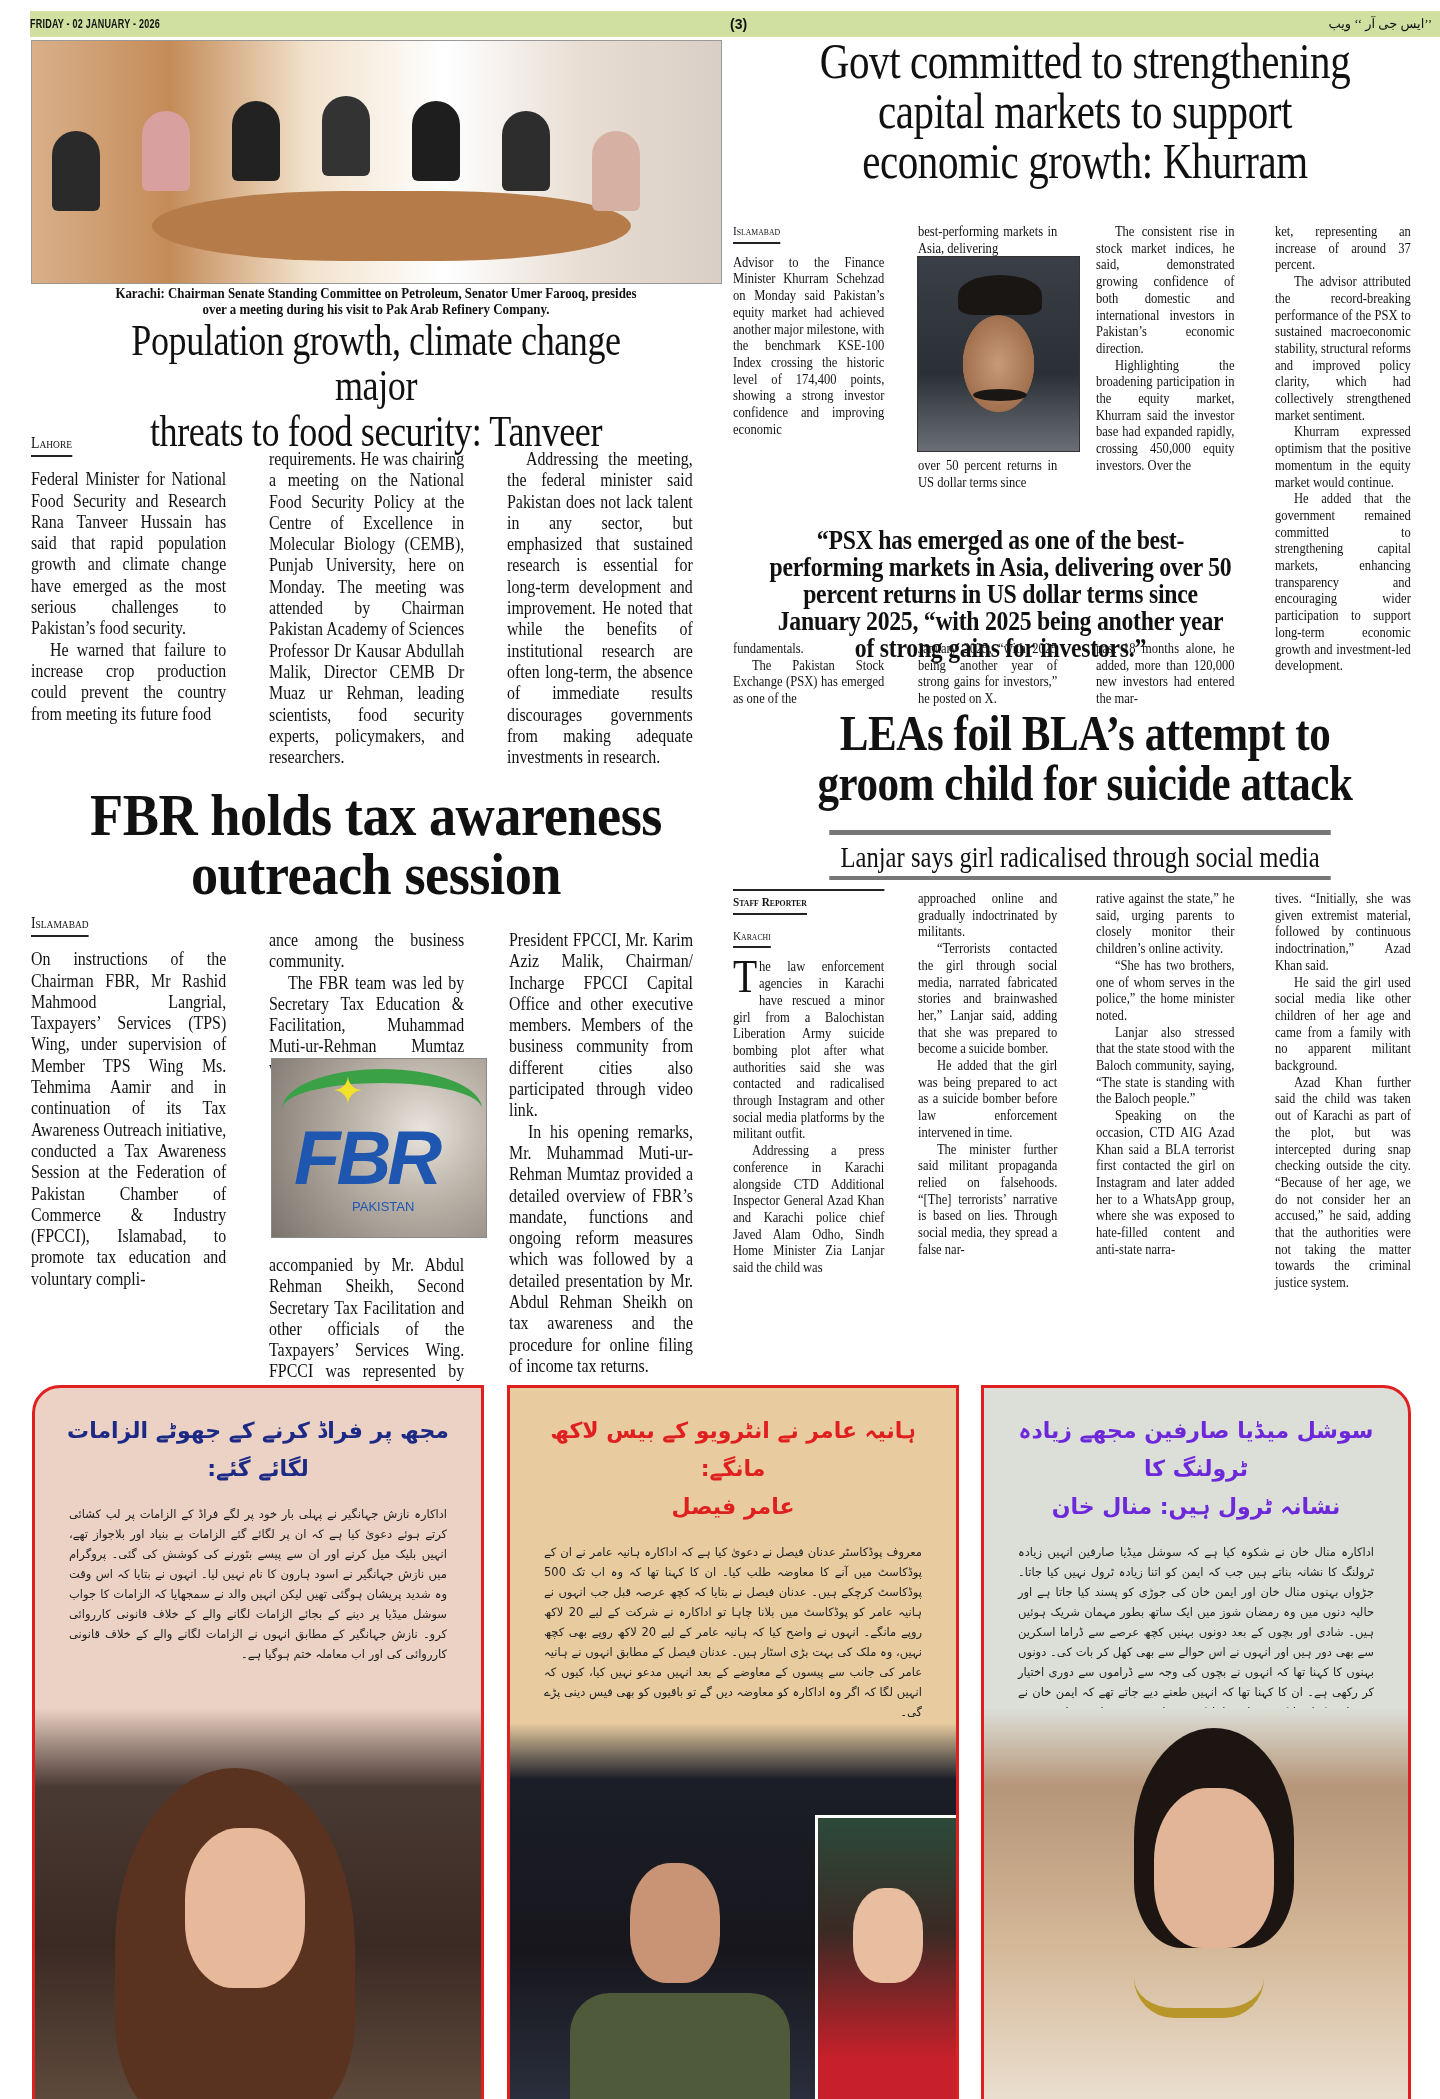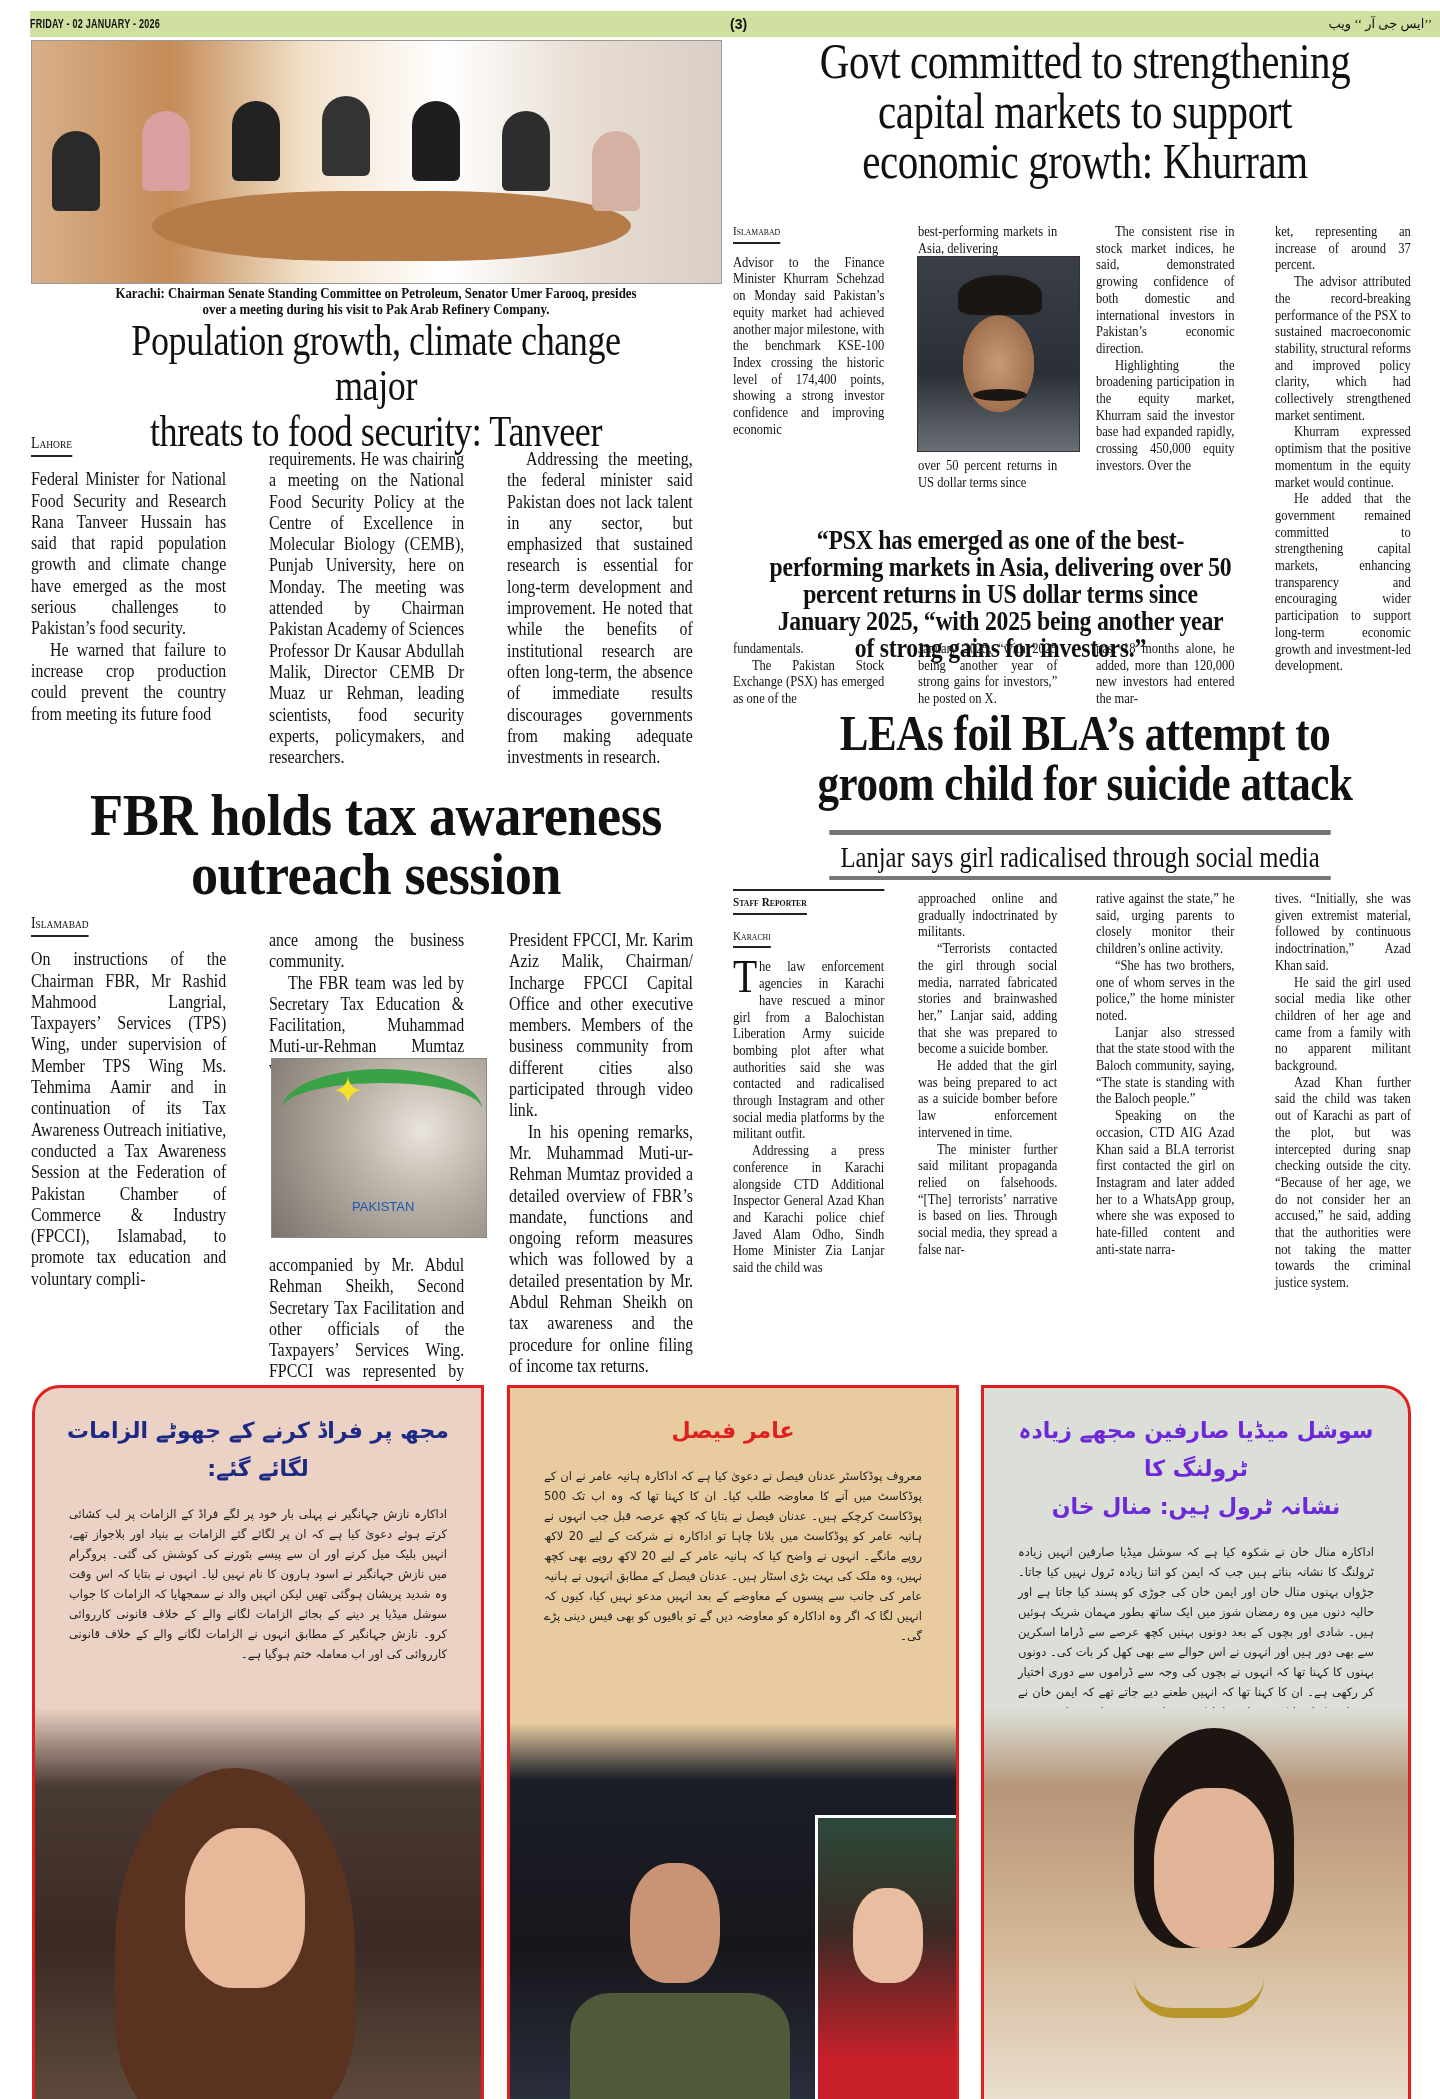--- a/index.html
+++ b/index.html
@@ -116,20 +116,21 @@
   <div class="dateline" style="margin-bottom:12px;">Islamabad</div>
   <p>On instructions of the Chairman FBR, Mr Rashid Mahmood Langrial, Taxpayers’ Services (TPS) Wing, under supervision of Member TPS Wing Ms. Tehmima Aamir and in continuation of its Tax Awareness Outreach initiative, conducted a Tax Awareness Session at the Federation of Pakistan Chamber of Commerce &amp; Industry (FPCCI), Islamabad, to promote tax education and voluntary compli-</p>
 </div>
 <div class="col txt-lg" style="left:269px;top:930px;width:227px;">
   <p>ance among the business community.</p>
   <p>The FBR team was led by Secretary Tax Education &amp; Facilitation, Muhammad Muti-ur-Rehman Mumtaz who was</p>
 </div>
 <div class="abs photo ph-fbr">
   <div class="arc"></div>
   <div class="star">✦</div>
+  <div class="logo">FBR</div>
   <div class="pk">PAKISTAN</div>
 </div>
 <div class="col txt-lg" style="left:269px;top:1255px;width:227px;">
   <p>accompanied by Mr. Abdul Rehman Sheikh, Second Secretary Tax Facilitation and other officials of the Taxpayers’ Services Wing. FPCCI was represented by Mr. Tariq Jadoon, Vice</p>
 </div>
 <div class="col txt-lg" style="left:509px;top:930px;width:214px;">
   <p>President FPCCI, Mr. Karim Aziz Malik, Chairman/ Incharge FPCCI Capital Office and other executive members. Members of the business community from different cities also participated through video link.</p>
   <p>In his opening remarks, Mr. Muhammad Muti-ur-Rehman Mumtaz provided a detailed overview of FBR’s mandate, functions and ongoing reform measures which was followed by a detailed presentation by Mr. Abdul Rehman Sheikh on tax awareness and the procedure for online filing of income tax returns.</p>
 </div>
 
@@ -210,20 +211,21 @@
     <div>مجھ پر فراڈ کرنے کے جھوٹے الزامات لگائے گئے:</div>
   </div>
   <div class="body">اداکارہ نازش جہانگیر نے پہلی بار خود پر لگے فراڈ کے الزامات پر لب کشائی کرتے ہوئے دعویٰ کیا ہے کہ ان پر لگائے گئے الزامات بے بنیاد اور بلاجواز تھے، انہیں بلیک میل کرنے اور ان سے پیسے بٹورنے کی کوشش کی گئی۔ پروگرام میں نازش جہانگیر نے اسود ہارون کا نام نہیں لیا۔ انہوں نے بتایا کہ اس وقت وہ شدید پریشان ہوگئی تھیں لیکن انہیں والد نے سمجھایا کہ الزامات کا جواب سوشل میڈیا پر دینے کے بجائے الزامات لگانے والے کے خلاف قانونی کارروائی کرو۔ نازش جہانگیر کے مطابق انہوں نے الزامات لگانے والے کے خلاف قانونی کارروائی کی اور اب معاملہ ختم ہوگیا ہے۔</div>
   <div class="pic">
     <div class="hairblk" style="left:80px;top:60px;width:240px;height:360px;background:#5a3220;"></div>
     <div class="face" style="left:150px;top:120px;width:120px;height:160px;background:#e8b89a;"></div>
   </div>
 </div>
 <div class="panel p2">
   <div class="title red" style="color: rgb(224, 31, 31);">
+    <div>ہانیہ عامر نے انٹرویو کے بیس لاکھ مانگے:</div>
     <div>عامر فیصل</div>
   </div>
   <div class="body">معروف پوڈکاسٹر عدنان فیصل نے دعویٰ کیا ہے کہ اداکارہ ہانیہ عامر نے ان کے پوڈکاسٹ میں آنے کا معاوضہ طلب کیا۔ ان کا کہنا تھا کہ وہ اب تک 500 پوڈکاسٹ کرچکے ہیں۔ عدنان فیصل نے بتایا کہ کچھ عرصہ قبل جب انہوں نے ہانیہ عامر کو پوڈکاسٹ میں بلانا چاہا تو اداکارہ نے شرکت کے لیے 20 لاکھ روپے مانگے۔ انہوں نے واضح کیا کہ ہانیہ عامر کے لیے 20 لاکھ روپے بھی کچھ نہیں، وہ ملک کی بہت بڑی اسٹار ہیں۔ عدنان فیصل کے مطابق انہوں نے ہانیہ عامر کی جانب سے پیسوں کے معاوضے کے بعد انہیں مدعو نہیں کیا، کیوں کہ انہیں لگا کہ اگر وہ اداکارہ کو معاوضہ دیں گے تو باقیوں کو بھی فیس دینی پڑے گی۔</div>
   <div class="pic">
     <div class="face" style="left:120px;top:140px;width:90px;height:120px;background:#c99476;"></div>
     <div style="position:absolute;left:60px;top:270px;width:220px;height:140px;background:#4e5a3a;border-radius:40px 40px 0 0;"></div>
     <div class="inset">
       <div class="face" style="left:35px;top:70px;width:70px;height:95px;background:#e9bda0;"></div>
     </div>
   </div>

